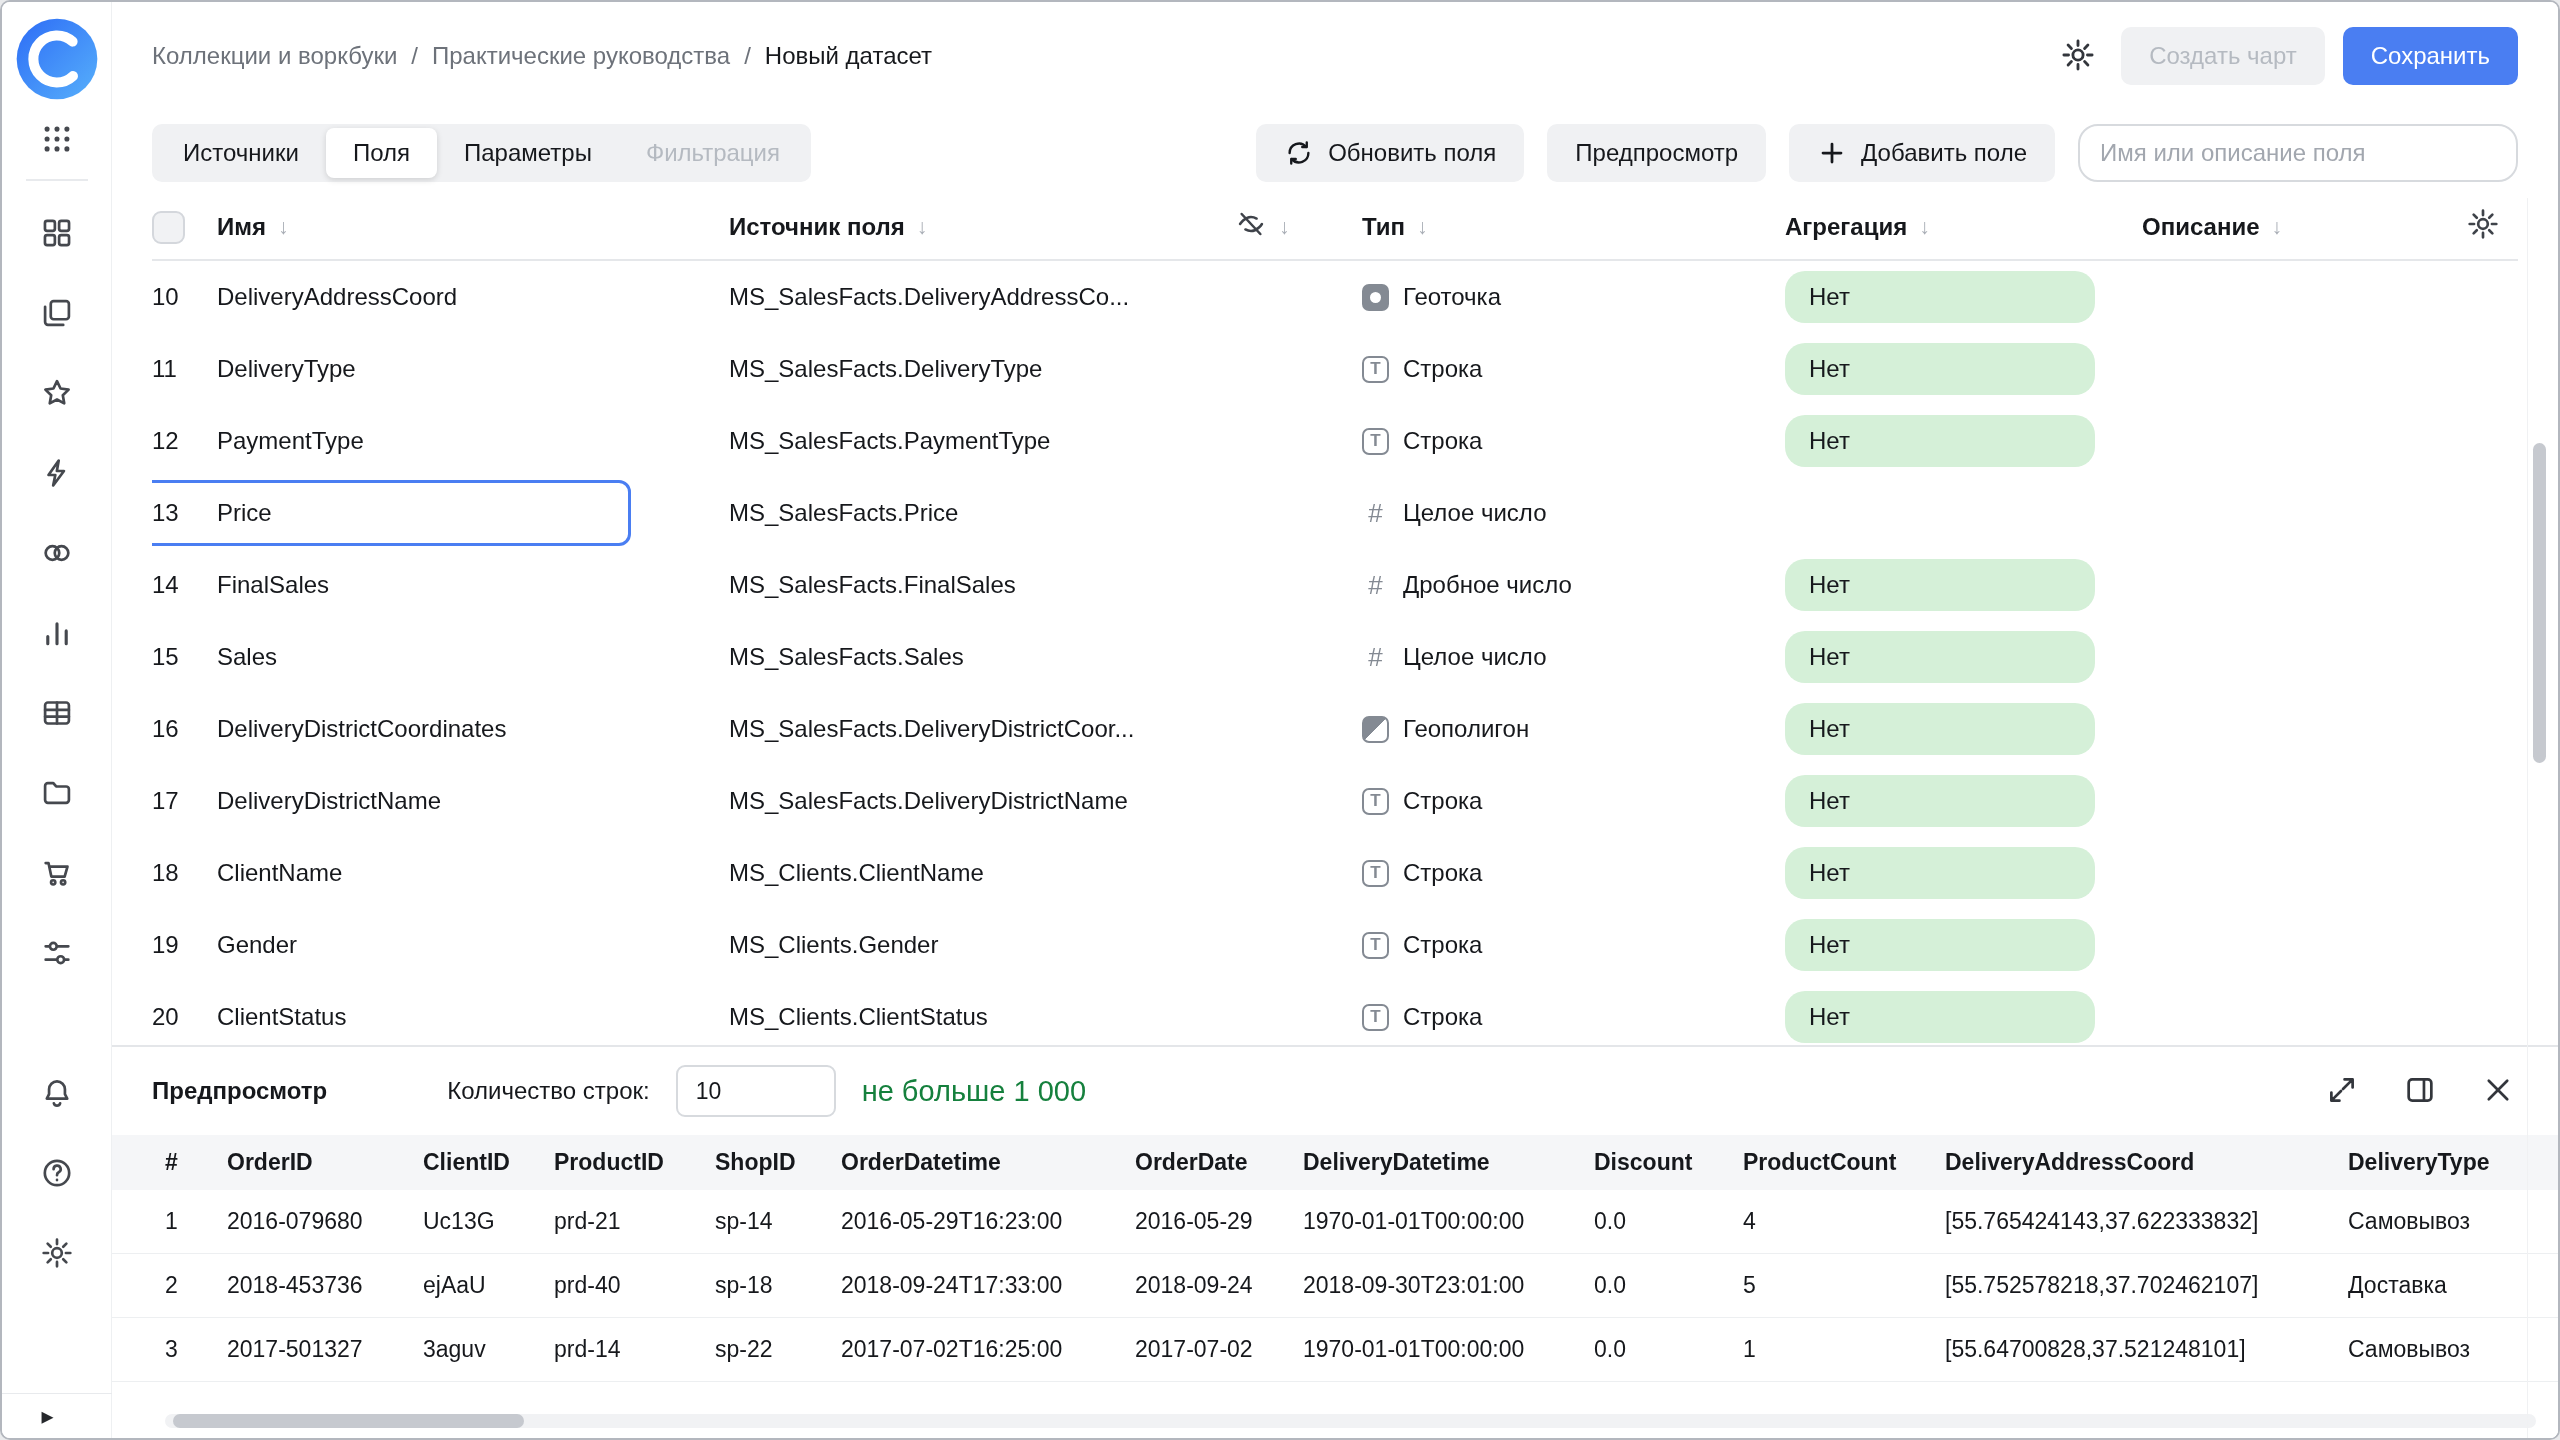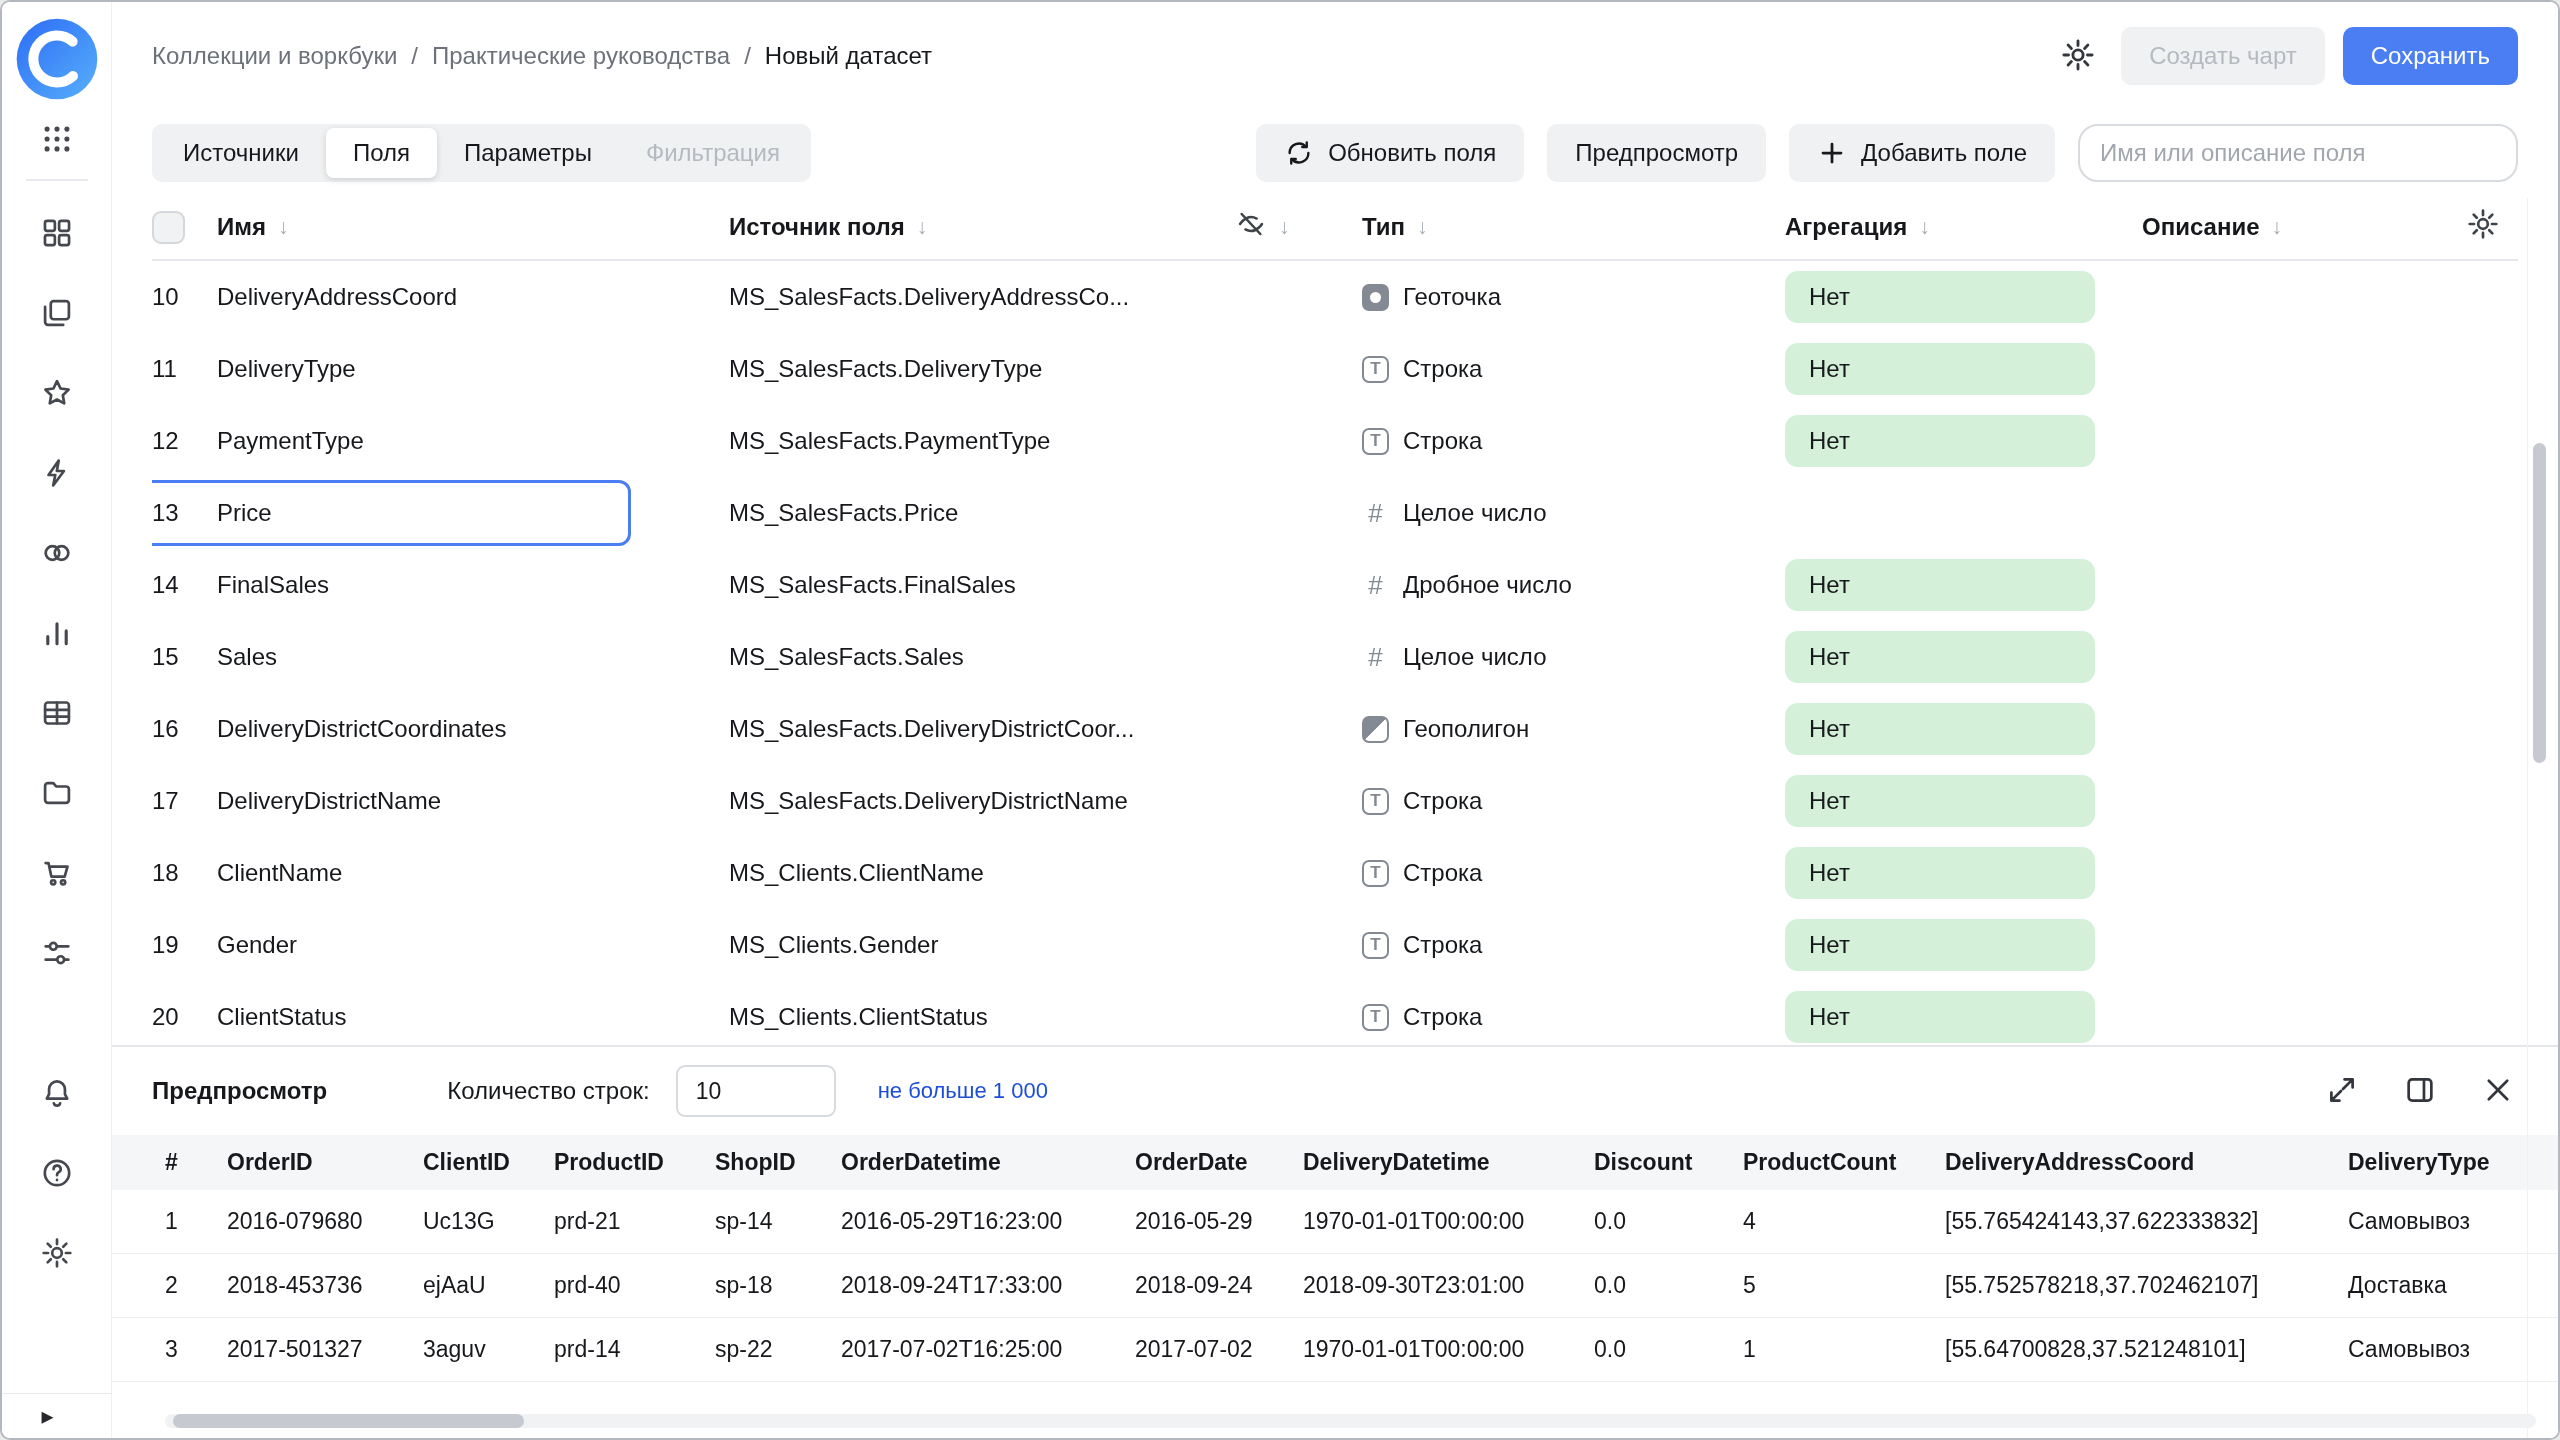--- a/index.html
+++ b/index.html
@@ -63,32 +63,32 @@
   .frow{height:72px;position:relative}
   .c{font-size:24px;color:#16181c;white-space:nowrap;overflow:hidden}
   .c.type{display:flex;align-items:center}
   .c.desc{padding-left:20px}
   .ticon{width:27px;height:27px;margin-right:14px;display:inline-flex;align-items:center;justify-content:center;color:#848a93;flex:0 0 27px}
   .tstr{border:2px solid #848a93;border-radius:7px;font-size:17px;font-weight:700}
   .tnum{font-size:26px}
   .tgeo{background:#848a93;border-radius:7px;position:relative}
   .tgeo::after{content:'';position:absolute;inset:8px;background:#fff;border-radius:50%}
   .tpoly{border:2px solid #848a93;border-radius:7px;background:linear-gradient(135deg,#848a93 50%,#fff 50%)}
-  .pill{width:310px;height:52px;border-radius:13px;display:flex;align-items:center;padding:0 24px;font-size:24px;cursor:pointer}
+  .pill{width:310px;height:52px;border-radius:20px;display:flex;align-items:center;padding:0 24px;font-size:24px;cursor:pointer}
   .pill.green{background:#d5f0d8}
   .pill.blue{background:#dde6fb;outline:3px solid #4a7ef2;outline-offset:5px}
   .selbox{position:absolute;left:-23px;top:3px;width:502px;height:66px;border:3px solid #4a7ef2;border-radius:12px;pointer-events:none}
 
   
   .preview{border-top:2px solid #e4e6e9;flex:1;position:relative;background:#fff;overflow:hidden}
   .pbar{height:88px;display:flex;align-items:center;padding:0 40px}
   .ptitle{font-size:24px;font-weight:700}
   .plabel{font-size:24px;margin-left:120px}
   .pcount{width:160px;height:52px;border:2px solid #d7dade;border-radius:9px;font-size:23px;padding:0 18px;margin-left:26px;font-family:inherit;color:#16181c}
-  .phint{font-size:22px;color:#1d4ed8;margin-left:42px}
+  .phint{font-size:29px;color:#15803d;margin-left:26px}
   .pbar-icons{margin-left:auto;display:flex;gap:38px;color:#33363c;align-items:center}
   .pbar-icons .icon-btn{width:40px;height:40px}
   .pbar-icons svg{width:34px;height:34px}
   .pgrid{display:grid;grid-template-columns:62px 196px 131px 161px 126px 294px 168px 291px 149px 202px 403px 1fr;align-items:center;padding-left:53px}
   .phead{height:55px;background:#f5f6f8;font-weight:700;font-size:23px}
   .prow{height:64px;border-bottom:1.5px solid #edeff1;font-size:23px}
   .pc{white-space:nowrap;overflow:hidden;padding-right:14px}
   .hscroll-track{position:absolute;left:53px;right:22px;bottom:10px;height:14px;background:#f1f2f4;border-radius:7px}
   .hscroll-thumb{position:absolute;left:61px;bottom:10px;width:351px;height:14px;background:#c6c9cf;border-radius:7px;cursor:grab}
 

